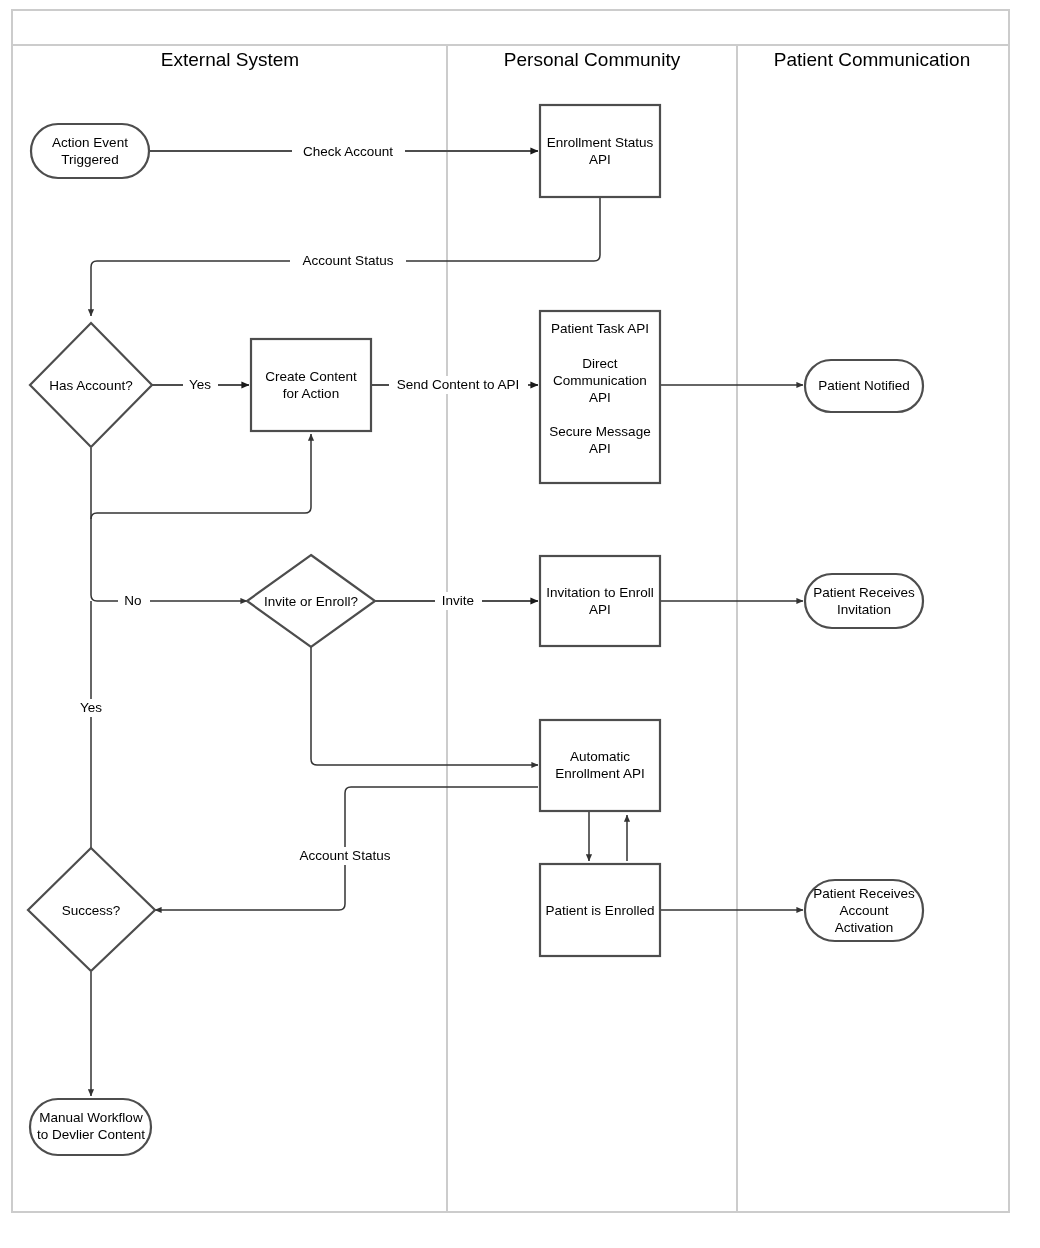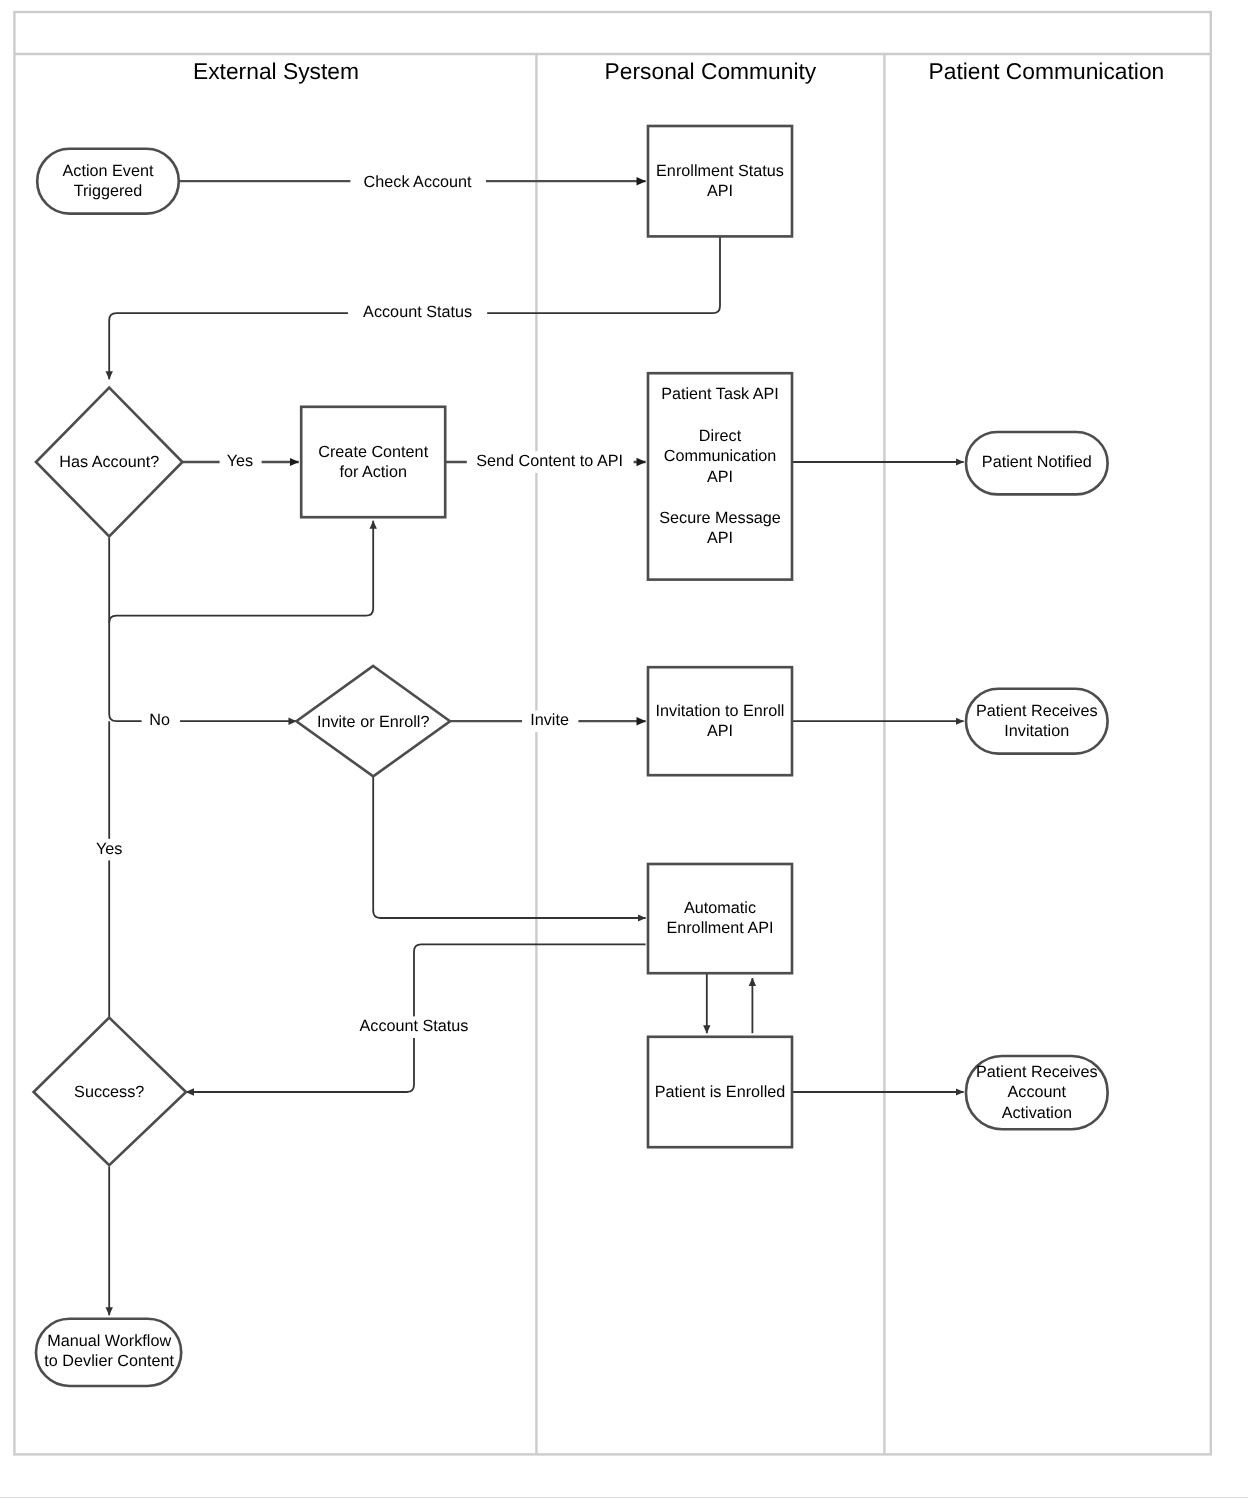--- a/index.html
+++ b/index.html
@@ -8,21 +8,21 @@
     background: #ffffff;
     width: 1040px;
     height: 1248px;
     font-family: "Liberation Sans", sans-serif;
   }
   #canvas-wrap {
     position: relative;
     width: 1040px;
     height: 1248px;
     overflow: hidden;
-    background: #737373;
+    background: #14b8a6;
   }
   svg#flow {
     display: block;
     width: 1040px;
     height: 1248px;
     background: #ffffff;
   }
   .frame-outer { fill: #ffffff; stroke: #cccccc; stroke-width: 2; }
   .frame-header-line { stroke: #cccccc; stroke-width: 2; }
   .lane-divider { stroke: #cccccc; stroke-width: 2; }

